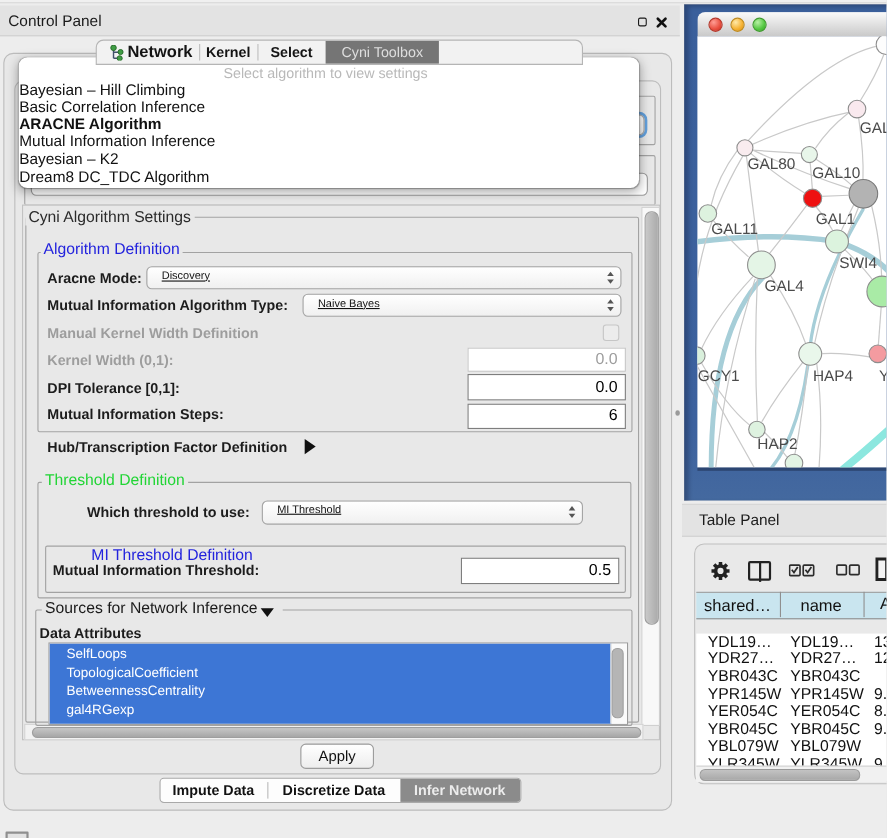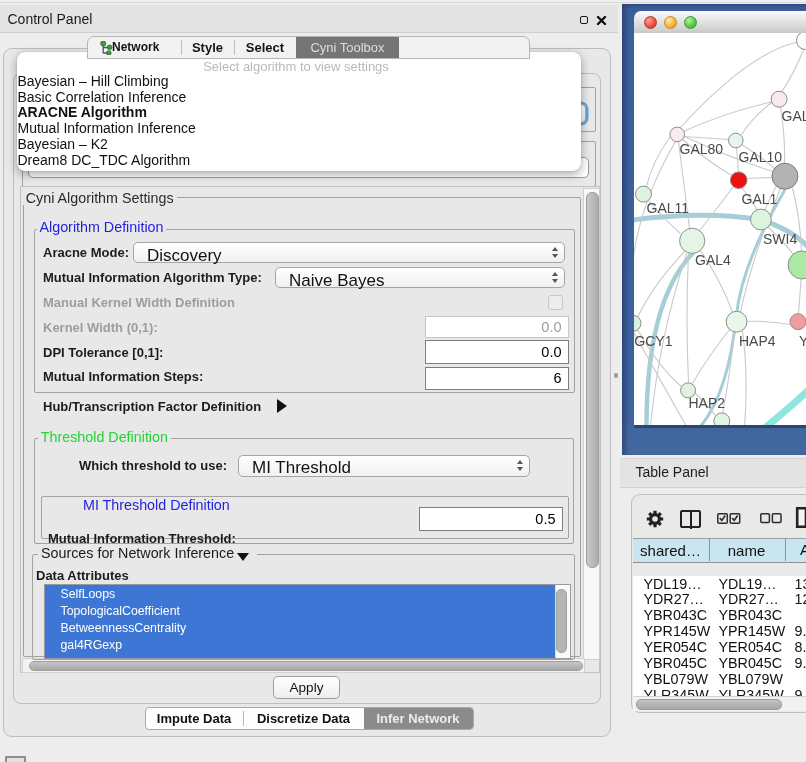--- a/index.html
+++ b/index.html
@@ -4,21 +4,21 @@
 <style>
   html,body{margin:0;padding:0;}
   body{width:806px;height:762px;overflow:hidden;background:#ededed;
        font-family:"Liberation Sans",sans-serif;-webkit-font-smoothing:antialiased;}
   #root{position:relative;width:806px;height:762px;}
   .abs{position:absolute;}
   .b{font-weight:bold;}
   .lbl{font-size:13px;font-weight:bold;color:#1c1c1c;}
   .dis{color:#9d9d9d;}
   .combo{position:absolute;background:linear-gradient(180deg,#ffffff,#f0f0f0);border:1px solid #a5a5a5;border-radius:5px;}
-  .combo .val{position:absolute;left:13px;top:2.5px;font-size:17px;color:#111;}
+  .combo .val{position:absolute;left:13px;top:2.5px;font-size:10px;color:#111;text-decoration:underline;}
   .ud{position:absolute;right:5px;top:50%;width:7px;height:11px;margin-top:-5.5px;}
   .ud:before{content:"";position:absolute;left:0;top:0;border:3.5px solid transparent;
              border-bottom:4.5px solid #555;border-top:none;}
   .ud:after{content:"";position:absolute;left:0;bottom:0;border:3.5px solid transparent;
             border-top:4.5px solid #555;border-bottom:none;}
   .field{position:absolute;background:#fff;border:1px solid #7e7e7e;}
   .field span{position:absolute;right:6px;top:2.5px;font-size:14.5px;color:#000;}
   .grp{position:absolute;border:1px solid #a2a2a2;border-radius:2px;}
   .gtit{position:absolute;background:#e8e8e8;font-size:14.3px;line-height:14.3px;padding:0 3px;}
 </style>
@@ -97,21 +97,21 @@
 
   <div class="lbl abs" style="left:79px;top:458px;">Which threshold to use:</div>
   <div class="combo" style="left:238px;top:454.5px;width:290px;height:20px;">
       <span class="val">MI Threshold</span>
       <span class="ud"></span>
     </div>
 
   <div class="grp" style="left:40.5px;top:496px;width:526px;height:41px;"></div>
   <div class="gtit" style="left:45px;top:498px;color:#2323dd;margin-left:35px;">MI Threshold Definition</div>
 
-  <div class="lbl abs" style="left:48px;top:511px;margin-top:20px;">Mutual Information Threshold:</div>
+  <div class="lbl abs" style="left:48px;top:511px;">Mutual Information Threshold:</div>
   <div class="field" style="left:418.5px;top:507px;width:142px;height:22px;">
       <span>0.5</span>
     </div>
 
   <div class="grp" style="left:31.5px;top:553.5px;width:541.5px;height:104px;"></div>
   <div class="gtit" style="left:38px;top:545.9px;color:#1a1a1a;padding-right:23px;">Sources for Network Inference</div>
   <div class="abs" style="left:237px;top:552.5px;width:0;height:0;border:6.5px solid transparent;border-top:8.5px solid #111;"></div>
 
   <div class="lbl abs" style="left:36px;top:567.5px;">Data Attributes</div>
 
@@ -133,23 +133,23 @@
 
   <div class="abs" style="left:5px;top:756px;width:17px;height:10px;background:#e2e2e2;border:2px solid #8f8f8f;border-radius:1px;"></div>
 
   <div class="abs" style="left:86.5px;top:35.5px;width:441.5px;height:21.5px;background:#f2f2f2;border:1px solid #b5b5b5;border-radius:7px 7px 0 0;overflow:hidden;z-index:20;">
     <svg style="position:absolute;left:12.5px;top:4px;" width="13" height="14" viewBox="0 0 13 14">
       <path d="M3.2 3 L3.2 12 M3.2 6.5 L9 6.5 M3.2 12 L8.5 12" stroke="#41516b" stroke-width="1.3" fill="none"></path>
       <circle cx="3.2" cy="2.5" r="2.5" fill="#3f9d44" stroke="#2a6e2e" stroke-width="0.9"></circle>
       <circle cx="9.6" cy="6.3" r="2.3" fill="#3f9d44" stroke="#2a6e2e" stroke-width="0.9"></circle>
       <circle cx="8.8" cy="12" r="2.3" fill="#3f9d44" stroke="#2a6e2e" stroke-width="0.9"></circle>
     </svg>
-    <div style="position:absolute;left:24.5px;top:0;width:63px;text-align:left;font-size:12px;font-weight:bold;color:#141414;line-height:21px;">Network</div>
+    <div style="position:absolute;left:24.5px;top:0;width:63px;text-align:right;font-size:15px;font-weight:bold;color:#141414;line-height:21px;">Network</div>
     <div style="position:absolute;left:93px;top:3px;width:1px;height:15px;background:#bdbdbd;"></div>
-    <div style="position:absolute;left:93.5px;top:0;width:53px;text-align:center;font-size:13px;font-weight:bold;color:#141414;line-height:21px;">Style</div>
+    <div style="position:absolute;left:93.5px;top:0;width:53px;text-align:center;font-size:13px;font-weight:bold;color:#141414;line-height:21px;">Kernel</div>
     <div style="position:absolute;left:146px;top:3px;width:1px;height:15px;background:#bdbdbd;"></div>
     <div style="position:absolute;left:146.5px;top:0;width:62px;text-align:center;font-size:13px;font-weight:bold;color:#141414;line-height:21px;">Select</div>
     <div style="position:absolute;left:208.5px;top:0;width:103px;height:100%;background:#757575;text-align:center;font-size:13px;color:#dedede;line-height:21px;">Cyni Toolbox</div>
   </div>
 
   <div class="abs" style="left:17px;top:52.4px;width:564px;height:118.6px;background:#ffffff;border-radius:8px;box-shadow:0 3px 10px rgba(0,0,0,0.35),0 0 1px rgba(0,0,0,0.3);z-index:10;"></div>
   <div class="abs" style="left:14px;top:59px;width:564px;text-align:center;font-size:13px;color:#b9b9b9;z-index:11;">Select algorithm to view settings</div>
   <div class="abs" style="left:17.5px;top:73.8px;font-size:14px;color:#111;line-height:15.75px;z-index:11;">
     Bayesian – Hill Climbing<br>
     Basic Correlation Inference<br>

